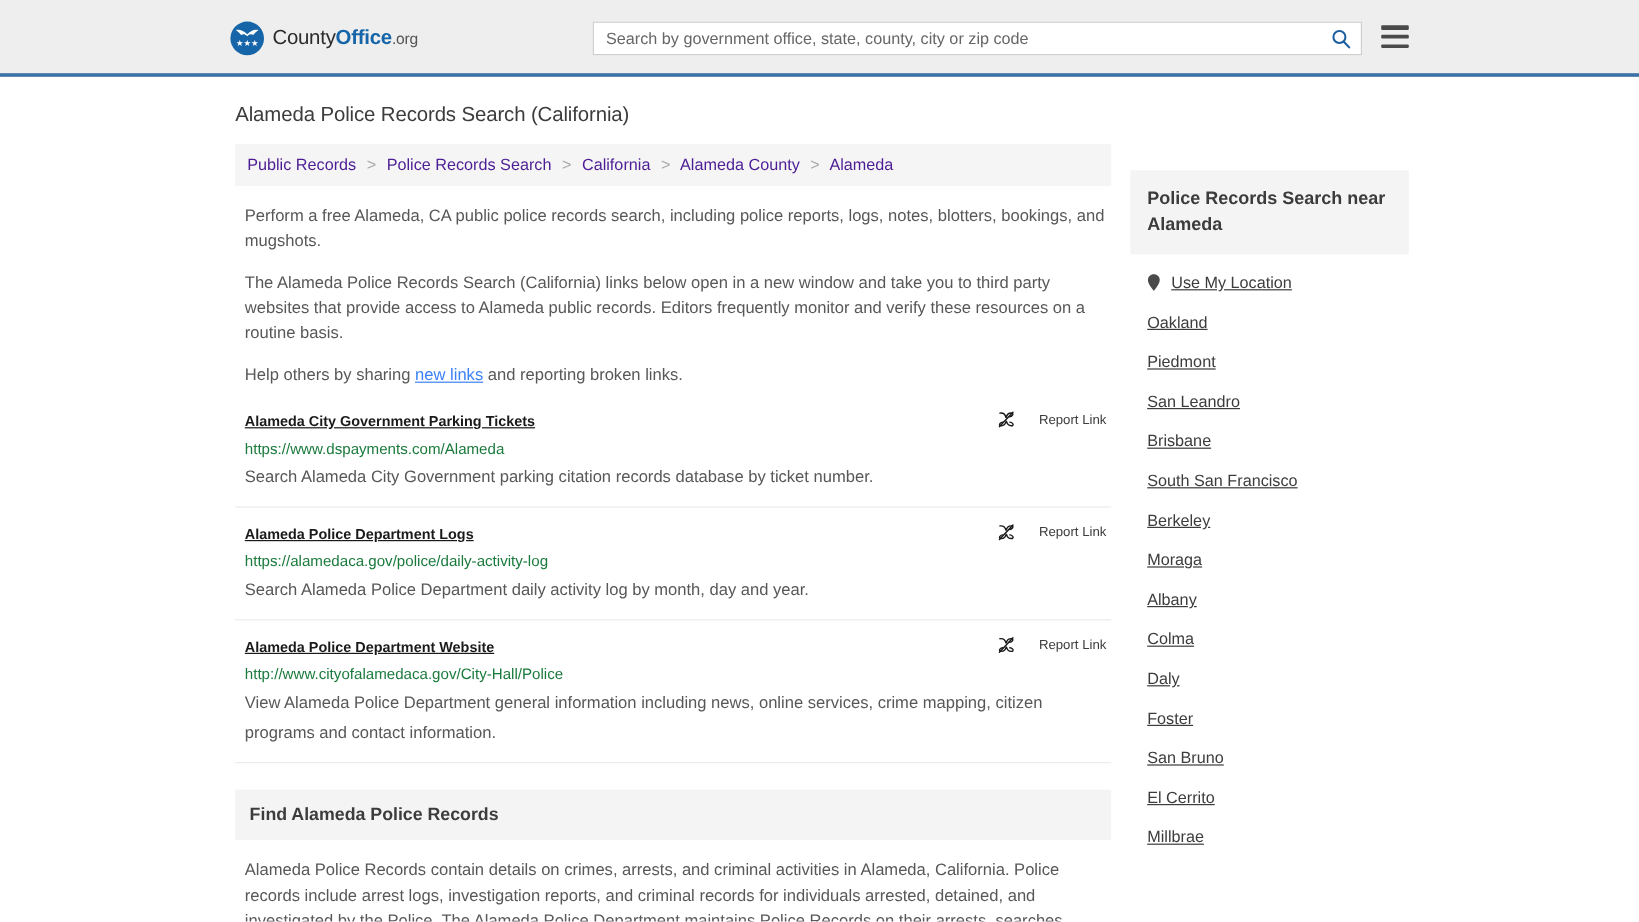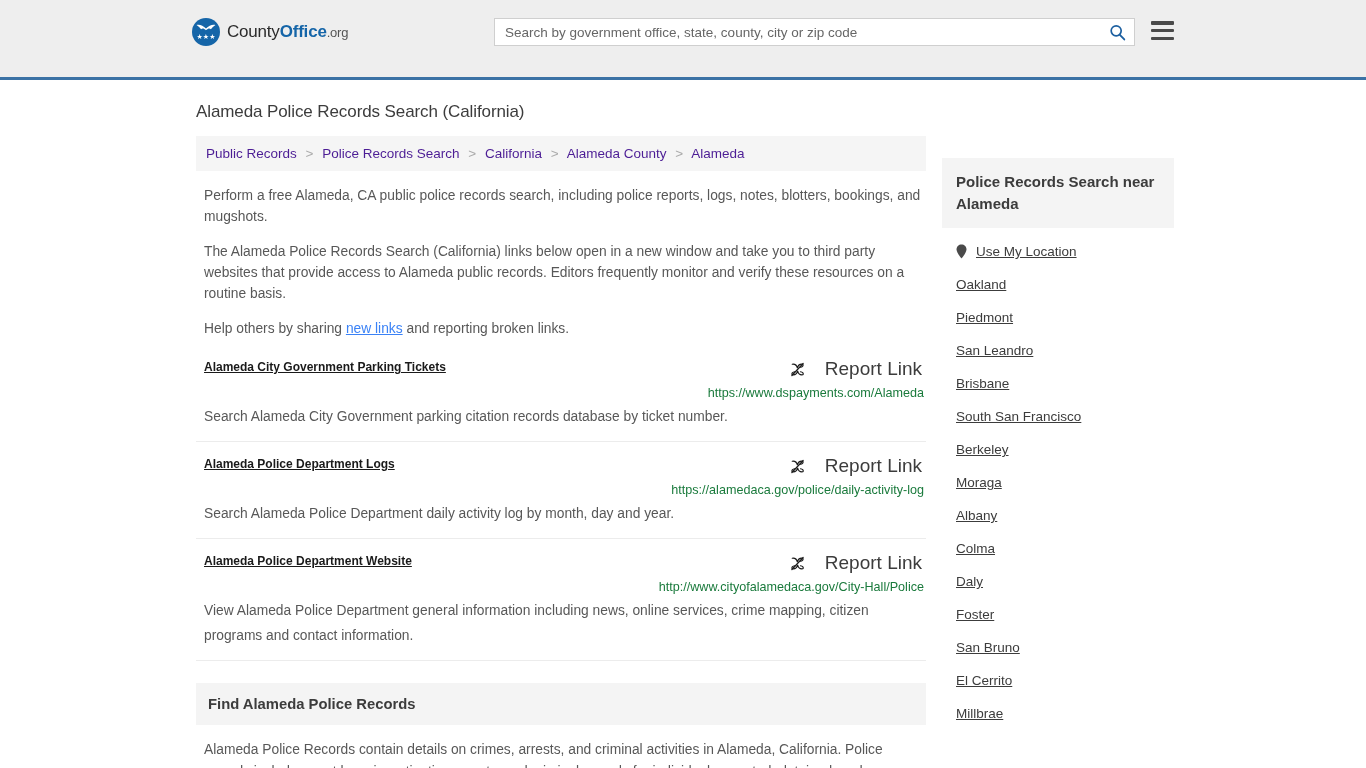--- a/index.html
+++ b/index.html
@@ -6,21 +6,21 @@
   html, body {
     margin: 0; padding: 0;
     width: 1366px; height: 768px;
     overflow: hidden;
     background: #ffffff;
     font-family: "Liberation Sans", sans-serif;
   }
 
   
   .site-header {
-    height: 80px;
+    height: 64px;
     background: #eeeeee;
     border-bottom: 3px solid #3b72a5;
     display: flex;
     align-items: center;
     position: relative;
   }
   .brand {
     position: absolute;
     left: 192px;
     top: 18px;
@@ -178,33 +178,32 @@
     font-weight: bold;
     color: #1a1a1a;
     text-decoration: underline;
     cursor: pointer;
     line-height: 20px;
   }
   .report-link {
     display: flex;
     align-items: center;
     gap: 20px;
-    font-size: 19px;
+    font-size: 11px;
     color: #3c3c3c;
     cursor: pointer;
     white-space: nowrap;
     margin-top: 1px;
     margin-right: 2px;
   }
   .result-url {
     font-size: 12.6px;
     color: #1a7a3c;
     margin-top: 5px;
     line-height: 16px;
-    text-align: right;
   }
   .result-desc {
     font-size: 13.8px;
     color: #585858;
     line-height: 25px;
     margin-top: 3px;
   }
 
   
   .find-box {

